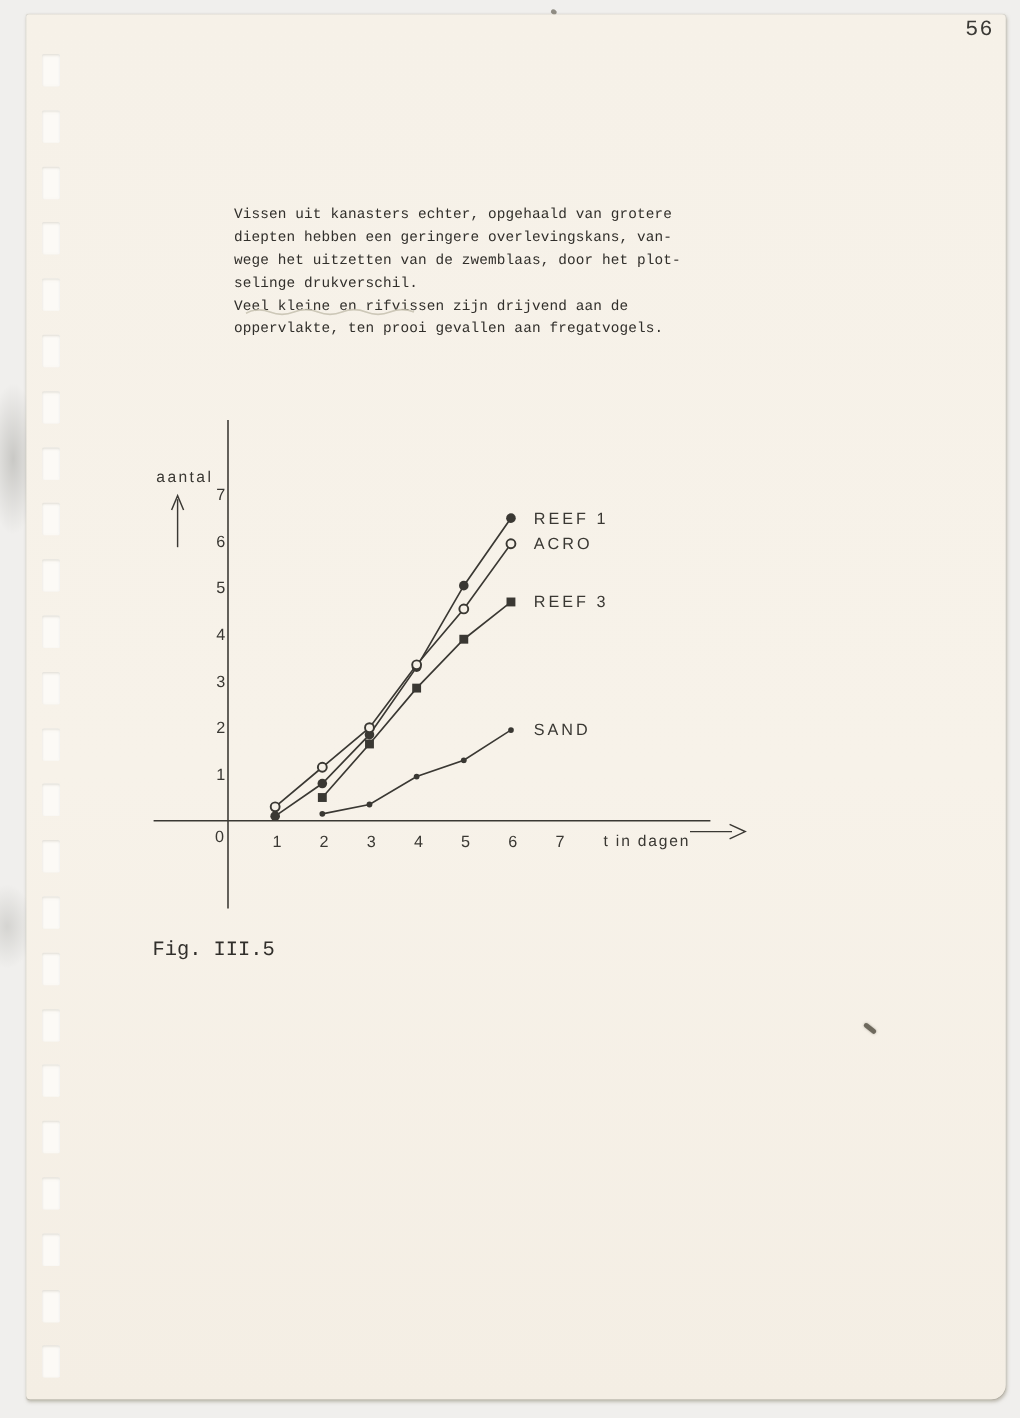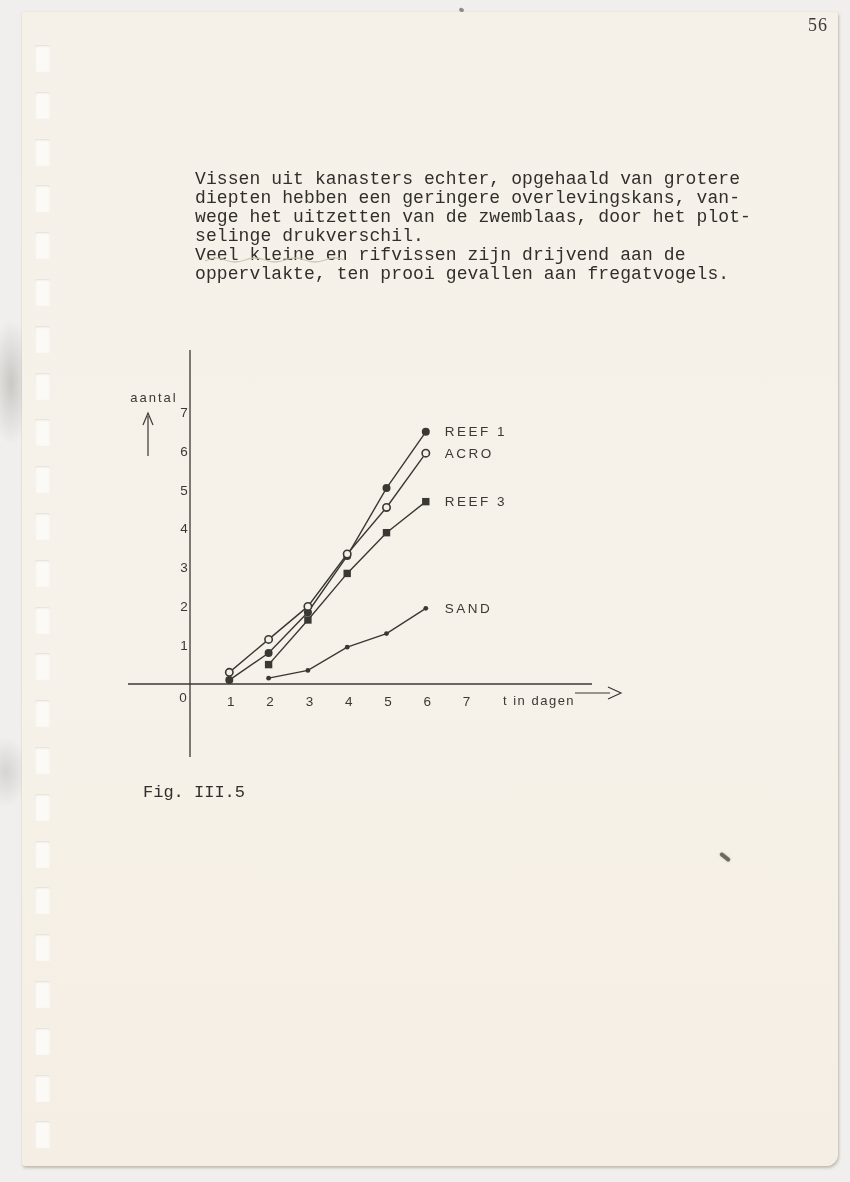--- a/index.html
+++ b/index.html
@@ -11,30 +11,30 @@
   .s2{left:-26px;top:722px;width:64px;height:100px;
       background:radial-gradient(closest-side,rgba(150,150,145,.30),rgba(150,150,145,0) 70%);}
   .speck-top{position:absolute;left:459px;top:8px;width:5px;height:4px;background:#908d84;
       border-radius:2px;transform:rotate(30deg);}
   .page{position:absolute;left:22px;top:12px;width:816px;height:1154px;
         background:linear-gradient(180deg,#f6f1e8,#f7f2e9 55%,#f4eee4);
         border-radius:2px 3px 12px 3px;
         box-shadow:1px 2px 3px rgba(150,144,128,.55),0 0 1px rgba(180,175,160,.6);}
   .hole{position:absolute;left:13px;width:15px;height:27px;background:#fcfaf6;border-radius:1.5px;
         box-shadow:inset 0 1px 2px rgba(185,180,165,.40),inset -1px 0 1px rgba(255,255,255,.85);}
-  .page-number{position:absolute;top:3px;right:10px;font-family:Liberation Serif, serif;
+  .page-number{position:absolute;top:3px;right:10px;font-family:Liberation Mono, monospace;
         font-size:18px;letter-spacing:1px;color:#3b3a36;}
-  .body-text{position:absolute;left:173px;top:158px;font-size:18px;line-height:19px;
+  .body-text{position:absolute;left:173px;top:158px;font-size:12px;line-height:19px;
         letter-spacing:.1px;color:#312f2b;white-space:pre;}
   .chart{position:absolute;left:98px;top:318px;width:530px;height:430px;}
   #chart-svg text{font-family:"Liberation Sans",sans-serif;fill:#3a3833;}
   .squiggle{position:absolute;left:181px;top:243px;opacity:.85;}
   .caption{position:absolute;left:105px;top:770px;width:704px;height:72px;
         font-size:17px;line-height:21.5px;color:#312f2b;}
-  .caption-label{position:absolute;left:16px;top:0;white-space:pre;}
+  .caption-label{position:absolute;left:0;top:0;white-space:pre;}
   .caption-text{position:absolute;left:119px;top:0;white-space:pre;}
   .ink-speck{position:absolute;left:697px;top:843px;width:12px;height:4px;background:#6e695d;
         border-radius:2px;transform:rotate(38deg);box-shadow:0 0 2px rgba(110,105,93,.55);}
 </style>
 </head>
 <body>
 
 <div class="scan">
   <div class="smudge s1"></div>
   <div class="smudge s2"></div>

